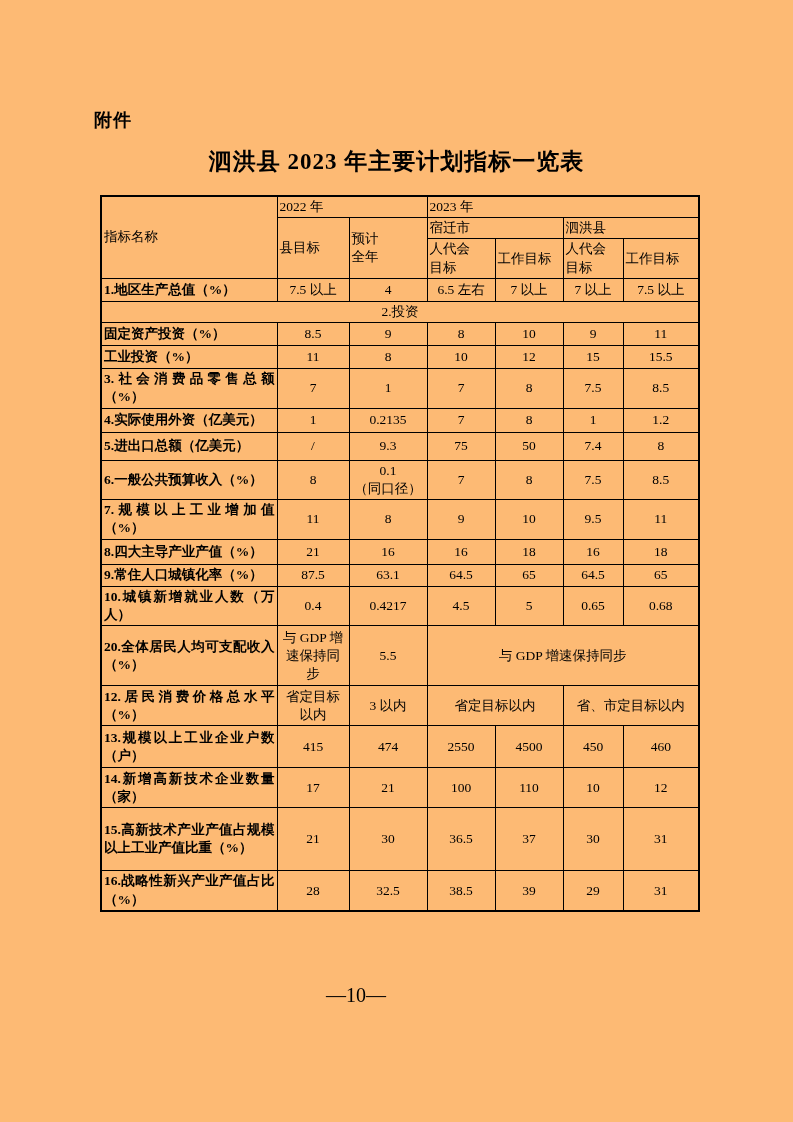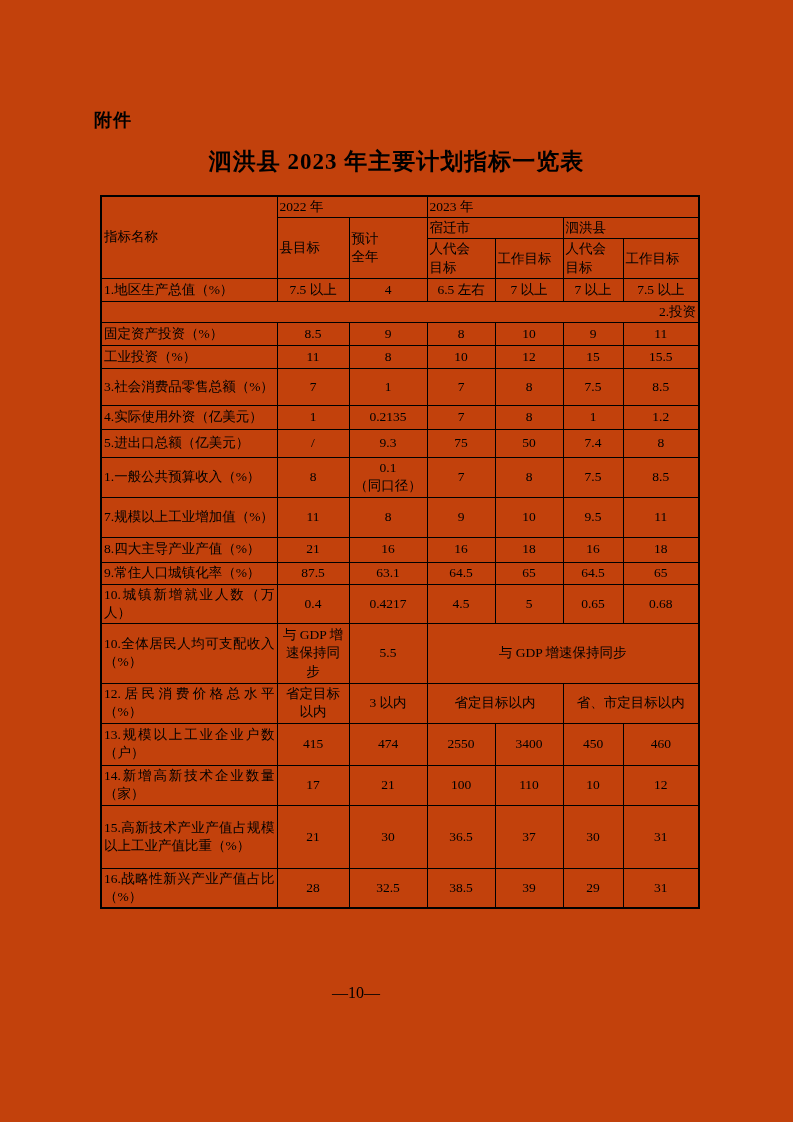--- a/index.html
+++ b/index.html
@@ -1,19 +1,19 @@
 <!DOCTYPE html>
 <html><head>
 <meta charset="utf-8">
 <style>
   html,body{margin:0;padding:0;background:#e8e8e8;}
   .page{
     position:relative;
     width:793px;height:1122px;
-    background:#c2410c;
+    background:#fdba74;
     font-family:"Liberation Serif","DejaVu Serif",serif;
     color:#000;
     overflow:hidden;
   }
   .attachment{
     position:absolute;left:94px;top:108px;
     font-family:"Liberation Sans","DejaVu Sans",sans-serif;
     font-size:18px;font-weight:600;letter-spacing:1px;
   }
   .doc-title{
@@ -30,26 +30,26 @@
   }
   table.indicators td{
     border:1px solid #000;
     font-size:13.5px;
     line-height:1.35;
     padding:1px 2px;
     overflow:hidden;
   }
   td.thickL{border-left:2px solid #000;}
   td.hdr{white-space:pre-line;}
-  td.lbl{text-align:justify;padding-left:3px;padding-right:3px;}
+  td.lbl{text-align:justify;padding-left:3px;padding-right:3px;font-weight:bold;}
   td.val{text-align:center;white-space:pre-line;font-size:14px;}
-  td.section{text-align:right;padding-left:3px;}
+  td.section{text-align:center;padding-left:3px;}
   .page-number{
     position:absolute;left:0;top:984px;width:712px;
-    text-align:center;font-size:16px;
+    text-align:center;font-size:20px;
   }
 </style>
 </head>
 <body>
 
 <div class="page">
 
   <div class="attachment">附件</div>
 
   <div class="doc-title">泗洪县 2023 年主要计划指标一览表</div>
@@ -145,21 +145,21 @@
         <td class="lbl">5.进出口总额（亿美元）</td>
         <td class="val">/</td>
         <td class="val">9.3</td>
         <td class="val thickL">75</td>
         <td class="val">50</td>
         <td class="val thickL">7.4</td>
         <td class="val">8</td>
       </tr>
 
       <tr style="height:39px">
-        <td class="lbl">1.一般公共预算收入（%）</td>
+        <td class="lbl">6.一般公共预算收入（%）</td>
         <td class="val">8</td>
         <td class="val">0.1
 （同口径）</td>
         <td class="val thickL">7</td>
         <td class="val">8</td>
         <td class="val thickL">7.5</td>
         <td class="val">8.5</td>
       </tr>
 
       <tr style="height:40px">
@@ -196,40 +196,40 @@
         <td class="lbl">10.城镇新增就业人数（万人）</td>
         <td class="val">0.4</td>
         <td class="val">0.4217</td>
         <td class="val thickL">4.5</td>
         <td class="val">5</td>
         <td class="val thickL">0.65</td>
         <td class="val">0.68</td>
       </tr>
 
       <tr style="height:60px">
-        <td class="lbl">10.全体居民人均可支配收入（%）</td>
+        <td class="lbl">20.全体居民人均可支配收入（%）</td>
         <td class="val">与 GDP 增速保持同步</td>
         <td class="val">5.5</td>
         <td class="val thickL" colspan="4">与 GDP 增速保持同步</td>
       </tr>
 
       <tr style="height:40px">
         <td class="lbl">12.居民消费价格总水平（%）</td>
         <td class="val">省定目标以内</td>
         <td class="val">3 以内</td>
         <td class="val thickL" colspan="2">省定目标以内</td>
         <td class="val thickL" colspan="2">省、市定目标以内</td>
       </tr>
 
       <tr style="height:42px">
         <td class="lbl">13.规模以上工业企业户数（户）</td>
         <td class="val">415</td>
         <td class="val">474</td>
         <td class="val thickL">2550</td>
-        <td class="val">3400</td>
+        <td class="val">4500</td>
         <td class="val thickL">450</td>
         <td class="val">460</td>
       </tr>
 
       <tr style="height:40px">
         <td class="lbl">14.新增高新技术企业数量（家）</td>
         <td class="val">17</td>
         <td class="val">21</td>
         <td class="val thickL">100</td>
         <td class="val">110</td>

